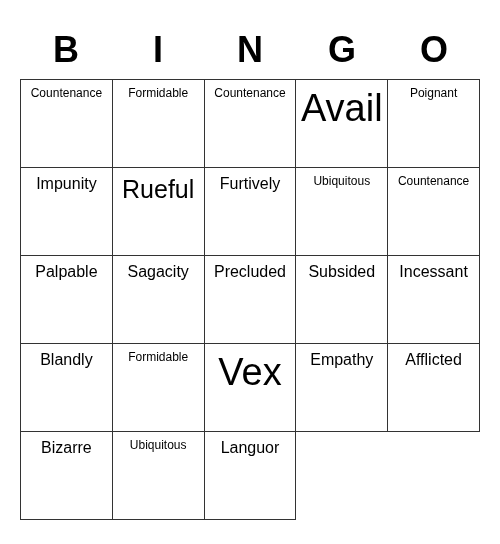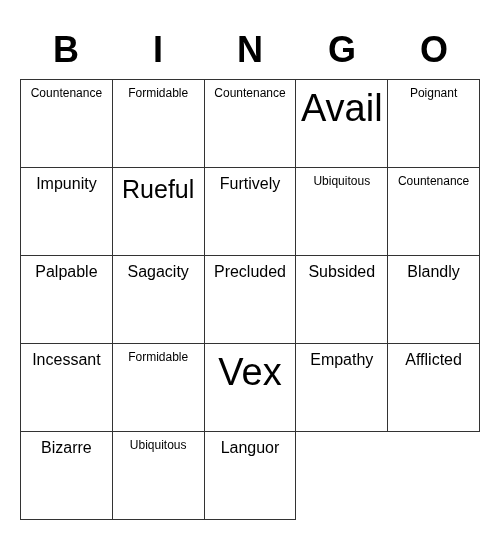--- a/index.html
+++ b/index.html
@@ -109,24 +109,24 @@
       <div class="bingo-cell">
         <span class="cell-text size-medium">Sagacity</span>
       </div>
       <div class="bingo-cell">
         <span class="cell-text size-medium">Precluded</span>
       </div>
       <div class="bingo-cell">
         <span class="cell-text size-medium">Subsided</span>
       </div>
       <div class="bingo-cell">
-        <span class="cell-text size-medium">Blandly</span>
+        <span class="cell-text size-medium">Incessant</span>
       </div>
       <div class="bingo-cell">
-        <span class="cell-text size-medium">Incessant</span>
+        <span class="cell-text size-medium">Blandly</span>
       </div>
       <div class="bingo-cell">
         <span class="cell-text size-small">Formidable</span>
       </div>
       <div class="bingo-cell">
         <span class="cell-text size-xlarge">Vex</span>
       </div>
       <div class="bingo-cell">
         <span class="cell-text size-medium">Empathy</span>
       </div>

